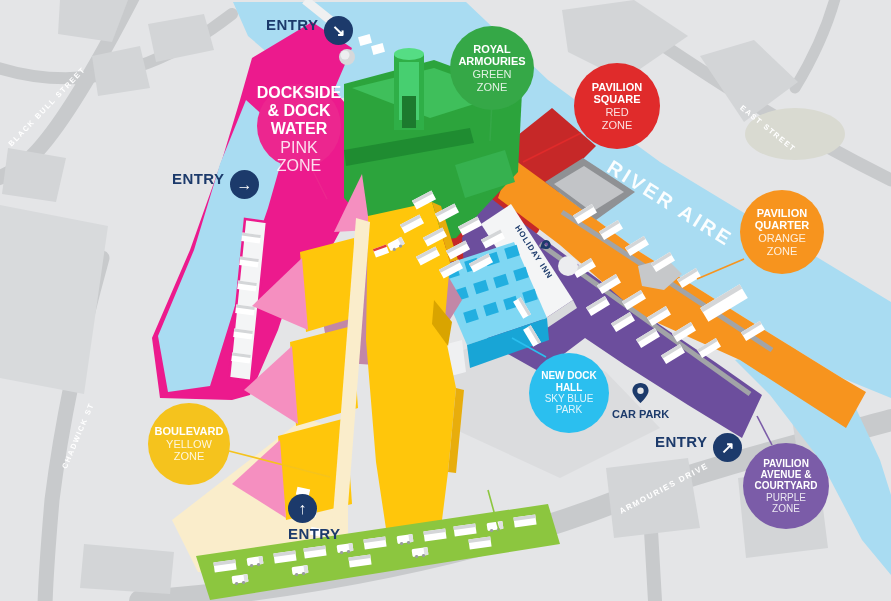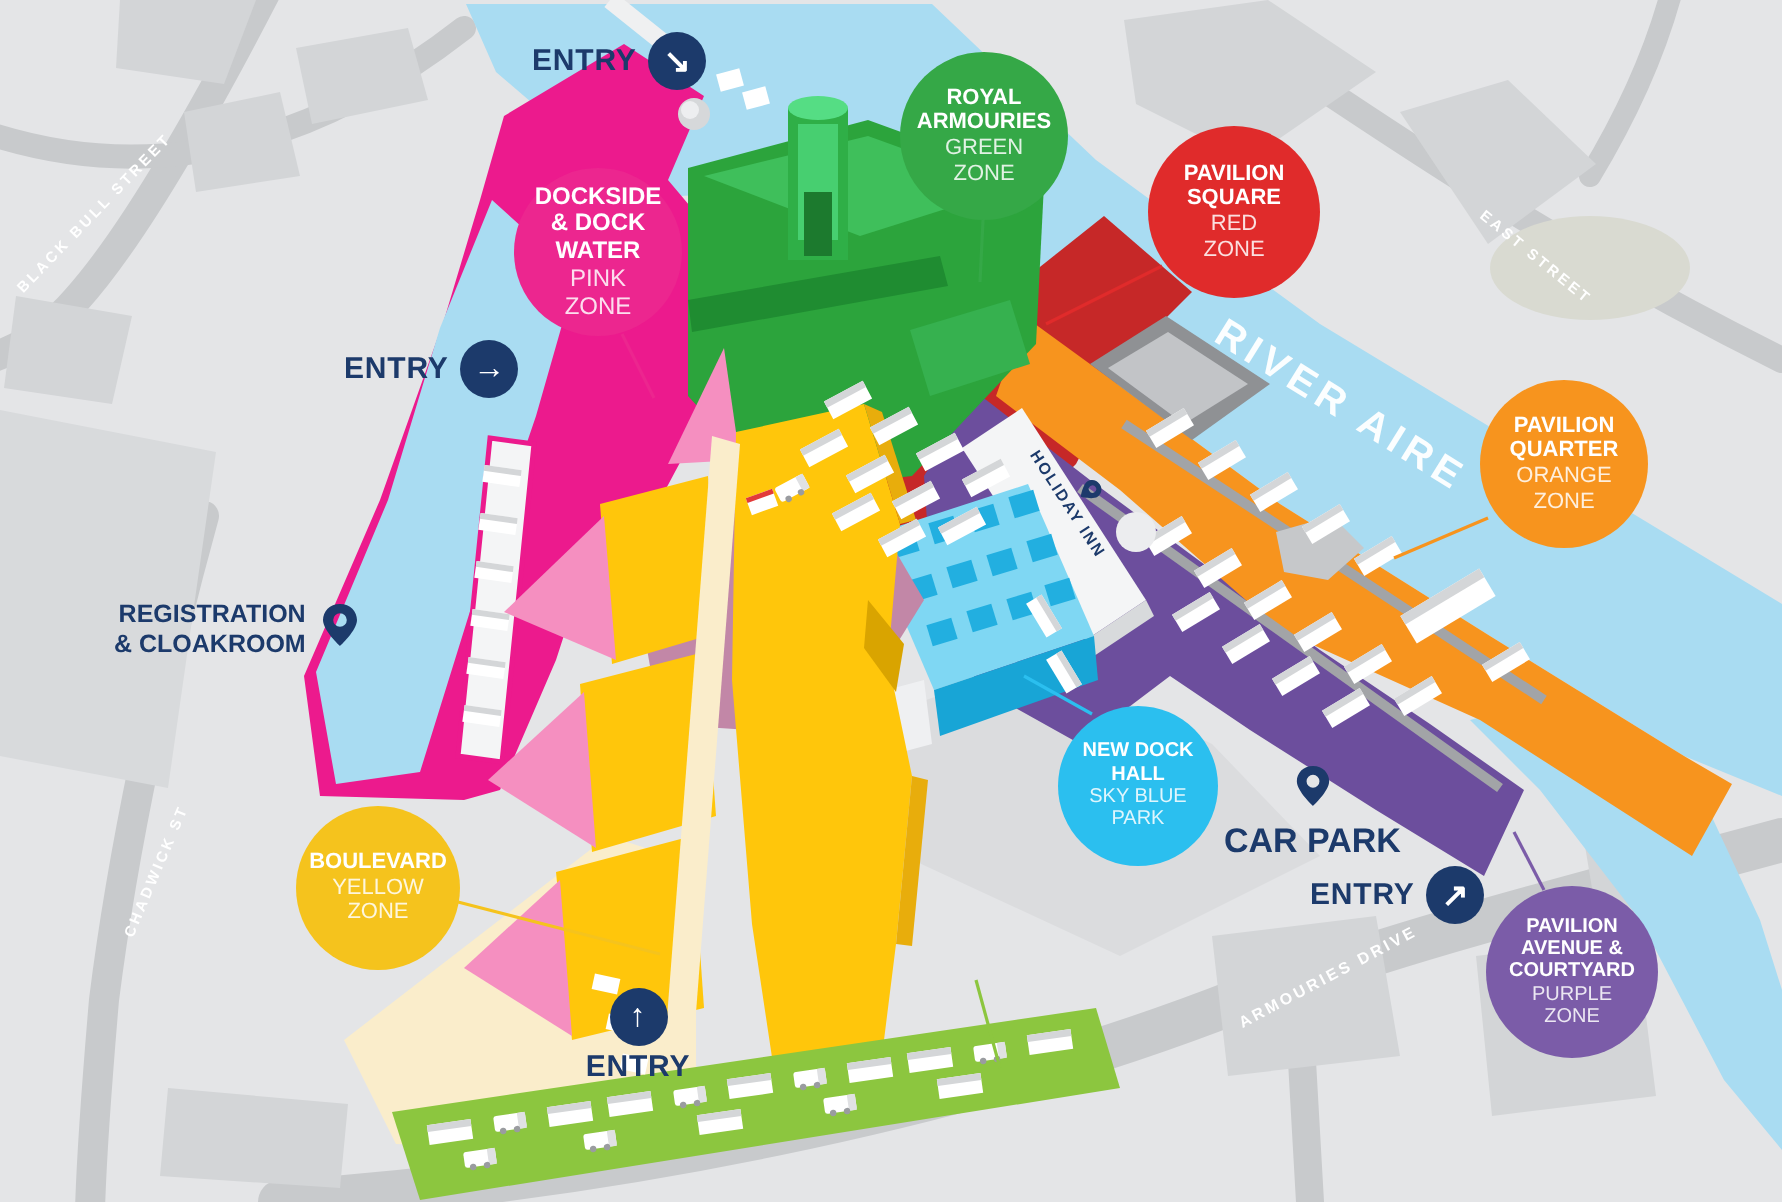--- a/index.html
+++ b/index.html
@@ -5,21 +5,21 @@
 <style>
   html,body{margin:0;padding:0;background:#E4E5E7;}
   .stage{position:relative;width:891px;height:601px;overflow:hidden;
          font-family:"Liberation Sans",sans-serif;background:#E4E5E7;}
   .stage svg.map{position:absolute;left:0;top:0;}
   .badge{position:absolute;border-radius:50%;color:#fff;display:flex;flex-direction:column;
          align-items:center;justify-content:center;text-align:center;line-height:1.14;}
   .badge .t{font-weight:bold;white-space:pre-line;}
   .badge .z{font-weight:normal;white-space:pre-line;color:rgba(255,255,255,.85);}
   .badge .ic{margin-bottom:2px;}
-  .entry{position:absolute;display:flex;align-items:center;gap:6px;
+  .entry{position:absolute;display:flex;align-items:flex-start;gap:6px;
          color:#1C3A6B;font-weight:bold;font-size:15px;letter-spacing:.4px;}
   .entry .disc{width:29px;height:29px;border-radius:50%;display:flex;align-items:center;
                justify-content:center;color:#fff;font-size:16px;font-weight:bold;flex:0 0 auto;}
   .entry.col{flex-direction:column;gap:2px;}
   .street{position:absolute;color:#fff;font-weight:bold;font-size:7.5px;letter-spacing:1.6px;
           text-align:center;white-space:nowrap;}
   .river-label{position:absolute;color:rgba(255,255,255,.95);font-weight:bold;font-size:20px;
                letter-spacing:3px;text-align:center;white-space:nowrap;}
   .poi{position:absolute;color:#1C3A6B;font-weight:bold;display:flex;align-items:center;}
   .poi .pre{white-space:pre-line;}
@@ -264,21 +264,21 @@
     <line x1="772" y1="445" x2="757" y2="416" stroke="#7B5CA8"></line>
   </g>
 </svg>
 
 <div class="badge" style="left: 450px; top: 26px; width: 84px; height: 84px; font-size: 11px; background: rgb(53, 168, 71);">
   <span class="t">ROYAL
 ARMOURIES</span>
   <span class="z">GREEN
 ZONE</span>
 </div>
-<div class="badge" style="left: 257px; top: 84px; width: 84px; height: 84px; font-size: 12px; background: rgb(236, 38, 143);">
+<div class="badge" style="left: 257px; top: 84px; width: 84px; height: 84px; font-size: 16px; background: rgb(236, 38, 143); justify-content: space-between;">
   <span class="t">DOCKSIDE
 &amp; DOCK WATER</span>
   <span class="z">PINK
 ZONE</span>
 </div>
 <div class="badge" style="left: 574px; top: 63px; width: 86px; height: 86px; font-size: 11px; background: rgb(224, 43, 43);">
   <span class="t">PAVILION
 SQUARE</span>
   <span class="z">RED
 ZONE</span>
@@ -318,30 +318,21 @@
 </div>
 <div class="entry col" style="left:288px;top:494px;width:62px;">
   <span class="disc" style="background: rgb(28, 58, 107);">↑</span>
   <span>ENTRY</span>
 </div>
 <div class="entry" style="left:655px;top:433px;">
   <span>ENTRY</span>
   <span class="disc" style="background: rgb(28, 58, 107);">↗</span>
 </div>
 
-<div class="poi" style="left:57px;top:300px;gap:7px;font-size:12.5px;line-height:1.2;">
-  <span class="pre" style="text-align:right;">REGISTRATION
-&amp; CLOAKROOM</span>
-  <span>
-    <svg width="20" height="24" viewBox="-10 -11 20 24">
-          <path fill="#1C3A6B" fill-rule="evenodd" d="M0,-10 C-5.2,-10 -8.5,-6.2 -8.5,-2 C-8.5,3.2 0,11 0,11 C0,11 8.5,3.2 8.5,-2 C8.5,-6.2 5.2,-10 0,-10 Z M0,-5.4 A3.4,3.4 0 0,1 0,1.4 A3.4,3.4 0 0,1 0,-5.4"></path>
-        </svg>
-  </span>
-</div>
-<div class="poi" style="left:612px;top:382px;flex-direction:column;font-size:17px;">
+<div class="poi" style="left:612px;top:382px;flex-direction:column;font-size:11px;">
   <span>
     <svg width="19" height="23" viewBox="-10 -11 20 24">
           <path fill="#1C3A6B" fill-rule="evenodd" d="M0,-10 C-5.2,-10 -8.5,-6.2 -8.5,-2 C-8.5,3.2 0,11 0,11 C0,11 8.5,3.2 8.5,-2 C8.5,-6.2 5.2,-10 0,-10 Z M0,-5.4 A3.4,3.4 0 0,1 0,1.4 A3.4,3.4 0 0,1 0,-5.4"></path>
         </svg>
   </span>
   <span style="margin-top:1px;">CAR PARK</span>
 </div>
 <div class="poi" style="left:497px;top:236px;width:86px;flex-direction:column;transform:rotate(57deg);font-size:8px;letter-spacing:1px;">
   <span>
     <svg width="11" height="13" viewBox="-10 -11 20 24">

